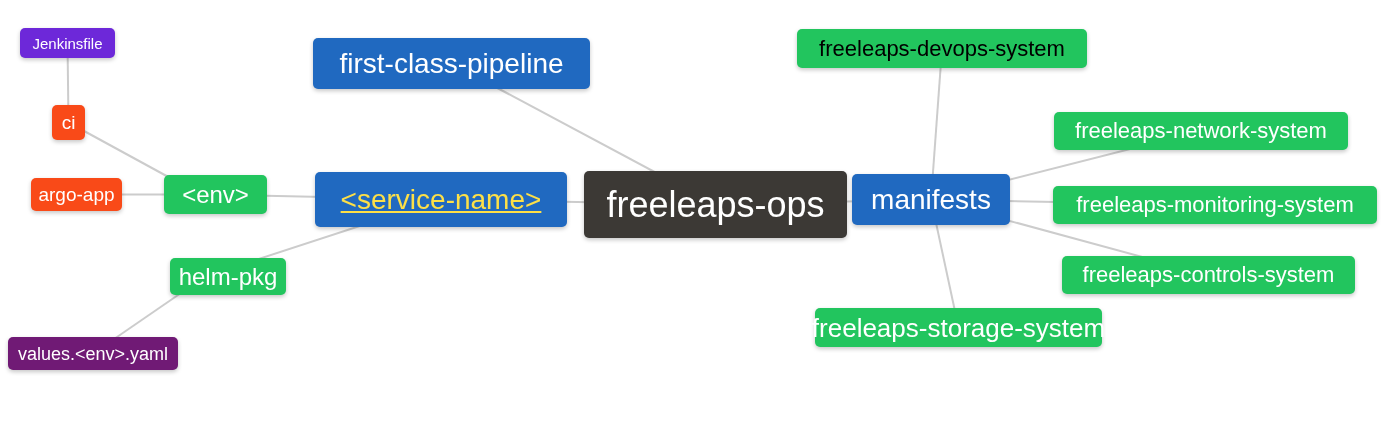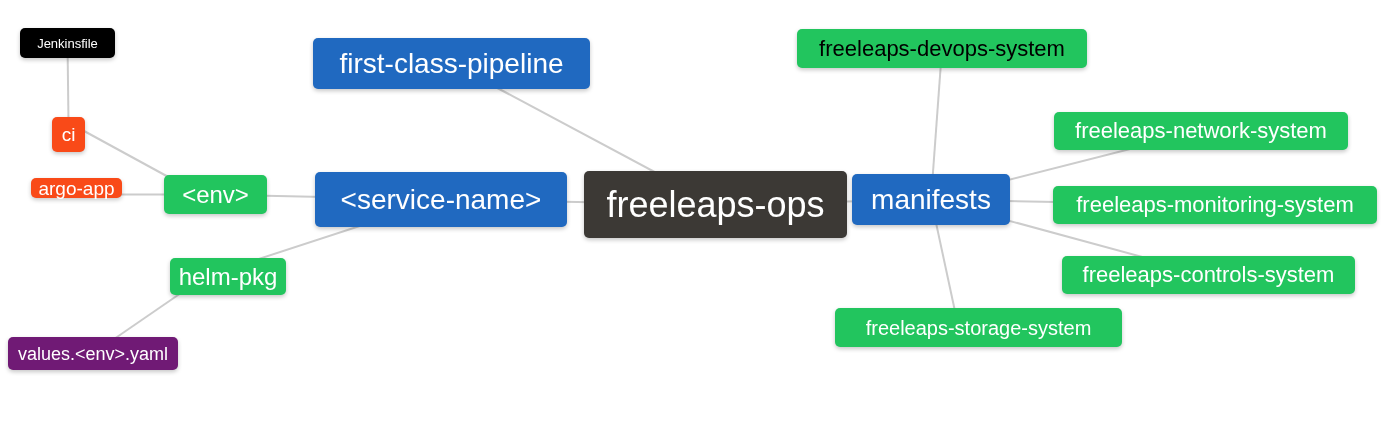--- a/index.html
+++ b/index.html
@@ -54,26 +54,26 @@
       <line x1="68.5" y1="122.5" x2="67.5" y2="43" stroke="#CCCCCC"></line>
       <line x1="205" y1="276.5" x2="93" y2="353.5" stroke="#CCCCCC"></line>
       <line x1="931" y1="199.5" x2="942" y2="48.5" stroke="#CCCCCC"></line>
       <line x1="931" y1="199.5" x2="1201" y2="131" stroke="#CCCCCC"></line>
       <line x1="931" y1="199.5" x2="1215" y2="205" stroke="#CCCCCC"></line>
       <line x1="931" y1="199.5" x2="1208.5" y2="275" stroke="#CCCCCC"></line>
       <line x1="931" y1="199.5" x2="958.5" y2="327.5" stroke="#CCCCCC"></line>
     </svg>
 <div class="node" style="left: 584px; top: 171px; width: 263px; height: 67px; font-size: 36px; background: rgb(60, 57, 53); color: rgb(255, 255, 255);">freeleaps-ops</div>
     <div class="node" style="left: 313px; top: 38px; width: 277px; height: 51px; font-size: 28px; background: rgb(32, 105, 192); color: rgb(255, 255, 255);">first-class-pipeline</div>
-    <div class="node" style="left: 315px; top: 172px; width: 252px; height: 55px; font-size: 28px; background: rgb(32, 105, 192); color: #ffffff;">&lt;service-name&gt;</div>
+    <div class="node" style="left: 315px; top: 172px; width: 252px; height: 55px; font-size: 28px; background: rgb(32, 105, 192); color: #fde047; text-decoration: underline;">&lt;service-name&gt;</div>
     <div class="node" style="left: 852px; top: 174px; width: 158px; height: 51px; font-size: 28px; background: rgb(32, 105, 192); color: rgb(255, 255, 255);">manifests</div>
     <div class="node" style="left: 164px; top: 175px; width: 103px; height: 39px; font-size: 24px; background: rgb(34, 197, 94); color: rgb(255, 255, 255);">&lt;env&gt;</div>
     <div class="node" style="left: 147px; top: 258px; width: 116px; height: 37px; font-size: 24px; background: rgb(34, 197, 94); color: rgb(255, 255, 255); margin-left: 23px;">helm-pkg</div>
-    <div class="node" style="left: 52px; top: 105px; width: 33px; height: 35px; font-size: 19px; background: rgb(249, 74, 24); color: rgb(255, 255, 255); margin-top: 12px;">ci</div>
-    <div class="node" style="left: 31px; top: 178px; width: 91px; height: 20px; font-size: 19px; background: rgb(249, 74, 24); color: rgb(255, 255, 255);">argo-app</div>
+    <div class="node" style="left: 52px; top: 105px; width: 33px; height: 35px; font-size: 19px; background: rgb(249, 74, 24); color: rgb(255, 255, 255);">ci</div>
+    <div class="node" style="left: 31px; top: 178px; width: 91px; height: 33px; font-size: 19px; background: rgb(249, 74, 24); color: rgb(255, 255, 255);">argo-app</div>
     <div class="node" style="left: 8px; top: 337px; width: 170px; height: 33px; font-size: 18px; background: #701a75; color: rgb(255, 255, 255);">values.&lt;env&gt;.yaml</div>
-    <div class="node" style="left: 20px; top: 28px; width: 95px; height: 30px; font-size: 13px; background: #000000; color: rgb(255, 255, 255);">Jenkinsfile</div>
+    <div class="node" style="left: 20px; top: 28px; width: 95px; height: 30px; font-size: 15px; background: #6d28d9; color: rgb(255, 255, 255);">Jenkinsfile</div>
     <div class="node" style="left: 797px; top: 29px; width: 290px; height: 39px; font-size: 22px; background: rgb(34, 197, 94); color: #000000;">freeleaps-devops-system</div>
     <div class="node" style="left: 1054px; top: 112px; width: 294px; height: 38px; font-size: 22px; background: rgb(34, 197, 94); color: rgb(255, 255, 255);">freeleaps-network-system</div>
     <div class="node" style="left: 1053px; top: 186px; width: 324px; height: 38px; font-size: 22px; background: rgb(34, 197, 94); color: rgb(255, 255, 255); text-align: center;">freeleaps-monitoring-system</div>
     <div class="node" style="left: 1062px; top: 256px; width: 293px; height: 38px; font-size: 22px; background: rgb(34, 197, 94); color: rgb(255, 255, 255);">freeleaps-controls-system</div>
-    <div class="node" style="left: 815px; top: 308px; width: 287px; height: 39px; font-size: 20px; background: rgb(34, 197, 94); color: rgb(255, 255, 255); margin-left: 20px;">freeleaps-storage-system</div>
+    <div class="node" style="left: 815px; top: 308px; width: 287px; height: 39px; font-size: 26px; background: rgb(34, 197, 94); color: rgb(255, 255, 255);">freeleaps-storage-system</div>
   </div>
 
 </body></html>

